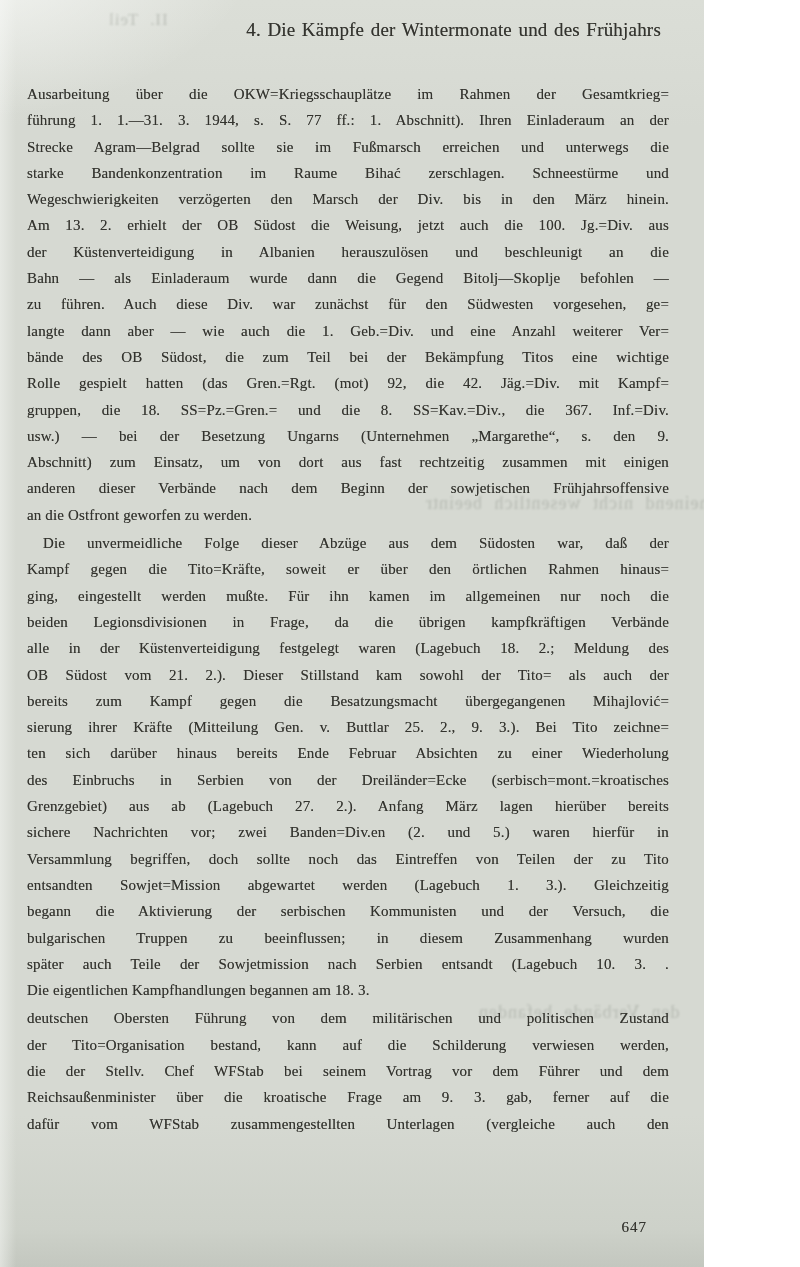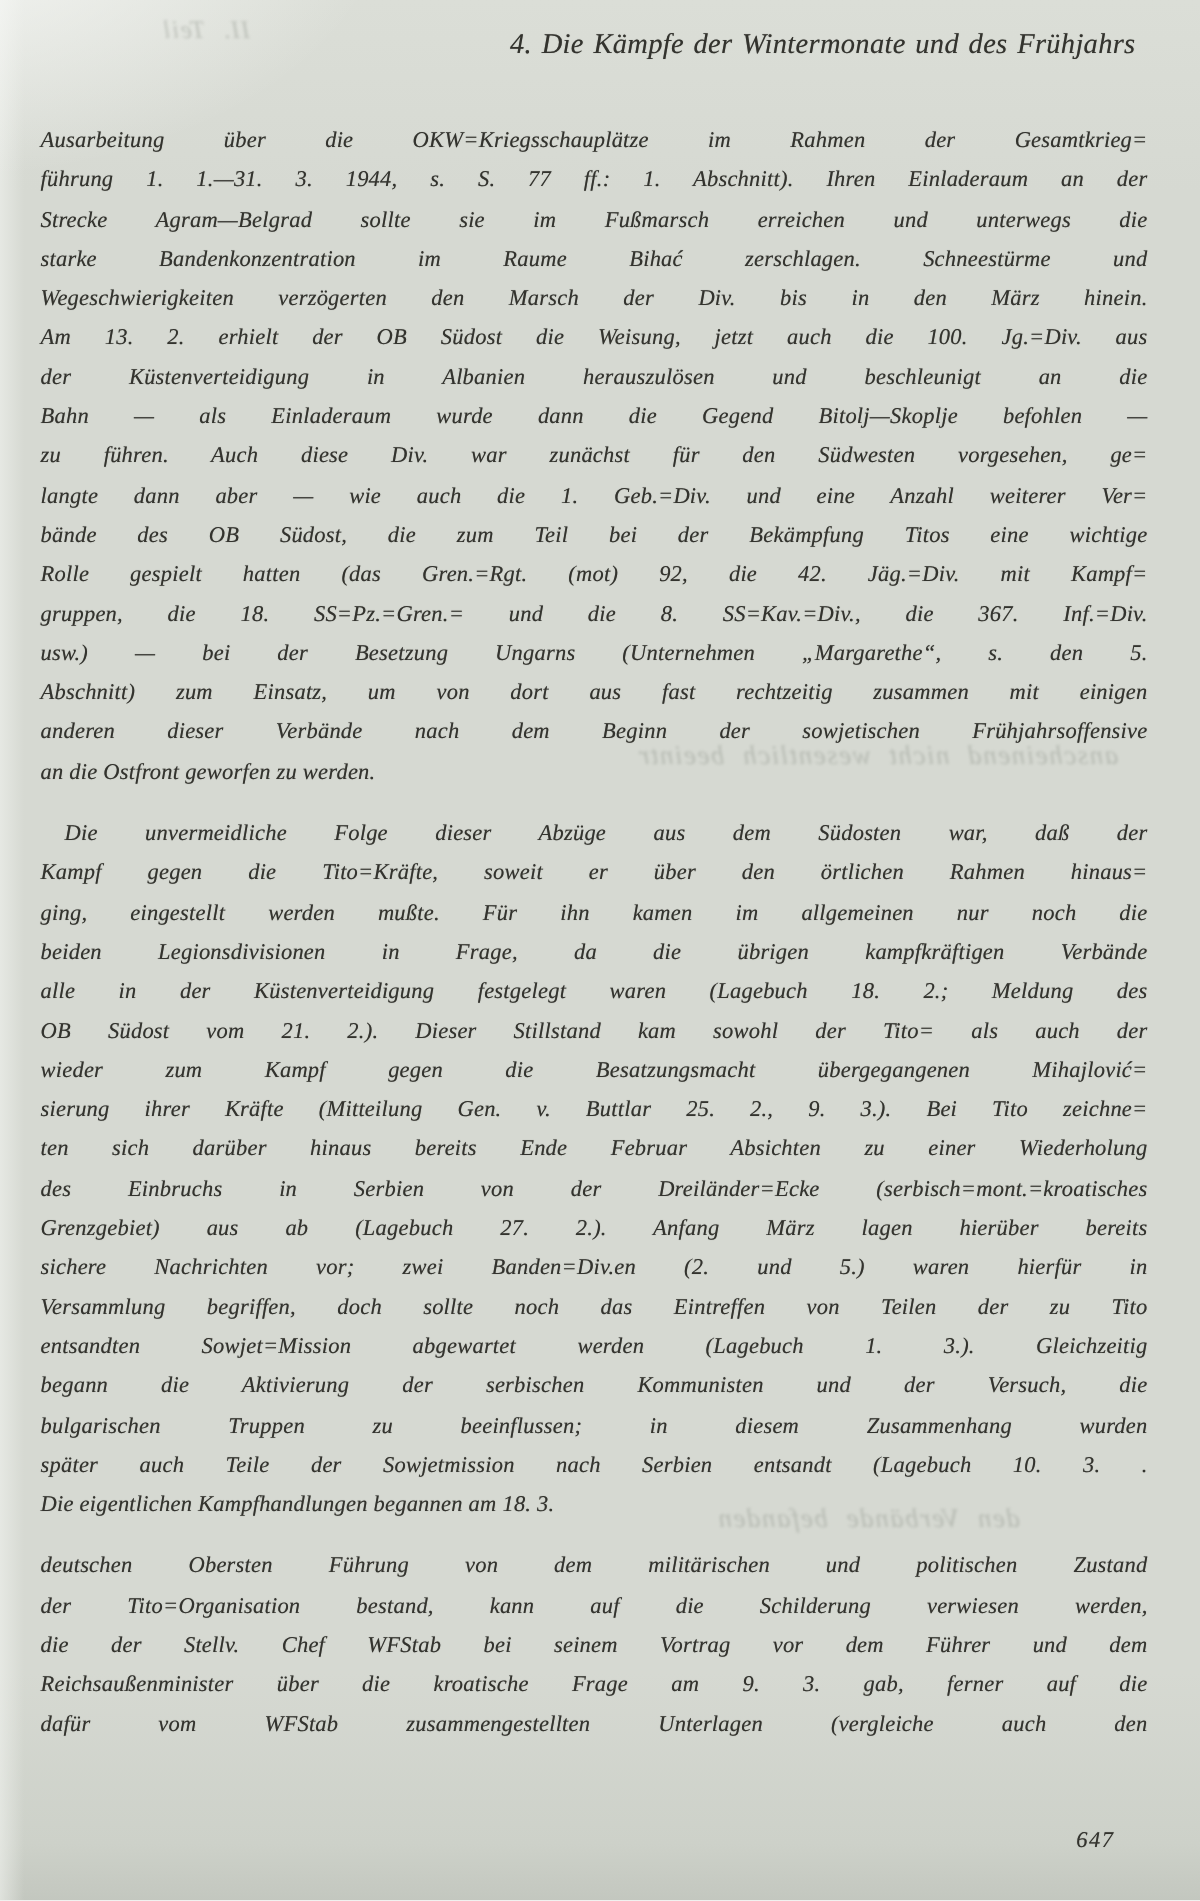--- a/index.html
+++ b/index.html
@@ -3,28 +3,27 @@
 <meta charset="utf-8">
 <style>
   html, body { margin: 0; padding: 0; }
   body {
     width: 800px; height: 1267px;
     font-family: "Liberation Serif", "DejaVu Serif", serif;
     overflow: hidden;
   }
   .page {
     position: relative;
-    width: 800px; height: 1267px;
+    width: 704px; height: 1267px;
     background:
       radial-gradient(ellipse 430px 250px at -50px -60px, rgba(249,250,248,.95), rgba(249,250,248,0) 72%),
       linear-gradient(90deg, rgba(238,240,236,.65) 0px, rgba(238,240,236,0) 16px),
       linear-gradient(180deg, #dbded7 0%, #d6d9d2 10%, #d6d9d2 88%, #cdd1c9 97%, #c3c7bf 100%);
     color: #33332e;
     overflow: hidden;
-    font-style: italic;
   }
   .ghost-layer { position: absolute; inset: 0; pointer-events: none; }
   .ghost {
     position: absolute;
     transform: scaleX(-1);
     white-space: nowrap;
     color: #767c72;
     opacity: .32;
     filter: blur(1.1px);
     letter-spacing: 1px;
@@ -39,21 +38,21 @@
     text-shadow: 0 0 .5px rgba(45,45,40,.55);
   }
   .body-text {
     position: absolute;
     top: 81px; left: 27px; right: 35px;
     font-size: 15px;
     line-height: 26.3px;
     letter-spacing: .15px;
     text-shadow: 0 0 .5px rgba(45,45,40,.55);
   }
-  .para + .para { margin-top: 15px; }
+  .para + .para { margin-top: 2px; }
   .line {
     text-align: justify;
     text-align-last: justify;
     text-justify: inter-word;
   }
   .line.first { text-indent: 16px; }
   .line.last { text-align-last: left; }
   .page-number {
     position: absolute;
     top: 1219px; right: 57px;
@@ -80,33 +79,33 @@
         <div class="line">starke Bandenkonzentration im Raume Bihać zerschlagen. Schneestürme und</div>
         <div class="line">Wegeschwierigkeiten verzögerten den Marsch der Div. bis in den März hinein.</div>
         <div class="line">Am 13. 2. erhielt der OB Südost die Weisung, jetzt auch die 100. Jg.=Div. aus</div>
         <div class="line">der Küstenverteidigung in Albanien herauszulösen und beschleunigt an die</div>
         <div class="line">Bahn — als Einladeraum wurde dann die Gegend Bitolj—Skoplje befohlen —</div>
         <div class="line">zu führen. Auch diese Div. war zunächst für den Südwesten vorgesehen, ge=</div>
         <div class="line">langte dann aber — wie auch die 1. Geb.=Div. und eine Anzahl weiterer Ver=</div>
         <div class="line">bände des OB Südost, die zum Teil bei der Bekämpfung Titos eine wichtige</div>
         <div class="line">Rolle gespielt hatten (das Gren.=Rgt. (mot) 92, die 42. Jäg.=Div. mit Kampf=</div>
         <div class="line">gruppen, die 18. SS=Pz.=Gren.= und die 8. SS=Kav.=Div., die 367. Inf.=Div.</div>
-        <div class="line">usw.) — bei der Besetzung Ungarns (Unternehmen „Margarethe“, s. den 5.</div>
+        <div class="line">usw.) — bei der Besetzung Ungarns (Unternehmen „Margarethe“, s. den 9.</div>
         <div class="line">Abschnitt) zum Einsatz, um von dort aus fast rechtzeitig zusammen mit einigen</div>
         <div class="line">anderen dieser Verbände nach dem Beginn der sowjetischen Frühjahrsoffensive</div>
         <div class="line last">an die Ostfront geworfen zu werden.</div>
       </div>
       <div class="para">
         <div class="line first">Die unvermeidliche Folge dieser Abzüge aus dem Südosten war, daß der</div>
         <div class="line">Kampf gegen die Tito=Kräfte, soweit er über den örtlichen Rahmen hinaus=</div>
         <div class="line">ging, eingestellt werden mußte. Für ihn kamen im allgemeinen nur noch die</div>
         <div class="line">beiden Legionsdivisionen in Frage, da die übrigen kampfkräftigen Verbände</div>
         <div class="line">alle in der Küstenverteidigung festgelegt waren (Lagebuch 18. 2.; Meldung des</div>
         <div class="line">OB Südost vom 21. 2.). Dieser Stillstand kam sowohl der Tito= als auch der</div>
-        <div class="line">wieder zum Kampf gegen die Besatzungsmacht übergegangenen Mihajlović=</div>
+        <div class="line">bereits zum Kampf gegen die Besatzungsmacht übergegangenen Mihajlović=</div>
         <div class="line">sierung ihrer Kräfte (Mitteilung Gen. v. Buttlar 25. 2., 9. 3.). Bei Tito zeichne=</div>
         <div class="line">ten sich darüber hinaus bereits Ende Februar Absichten zu einer Wiederholung</div>
         <div class="line">des Einbruchs in Serbien von der Dreiländer=Ecke (serbisch=mont.=kroatisches</div>
         <div class="line">Grenzgebiet) aus ab (Lagebuch 27. 2.). Anfang März lagen hierüber bereits</div>
         <div class="line">sichere Nachrichten vor; zwei Banden=Div.en (2. und 5.) waren hierfür in</div>
         <div class="line">Versammlung begriffen, doch sollte noch das Eintreffen von Teilen der zu Tito</div>
         <div class="line">entsandten Sowjet=Mission abgewartet werden (Lagebuch 1. 3.). Gleichzeitig</div>
         <div class="line">begann die Aktivierung der serbischen Kommunisten und der Versuch, die</div>
         <div class="line">bulgarischen Truppen zu beeinflussen; in diesem Zusammenhang wurden</div>
         <div class="line">später auch Teile der Sowjetmission nach Serbien entsandt (Lagebuch 10. 3. .</div>

